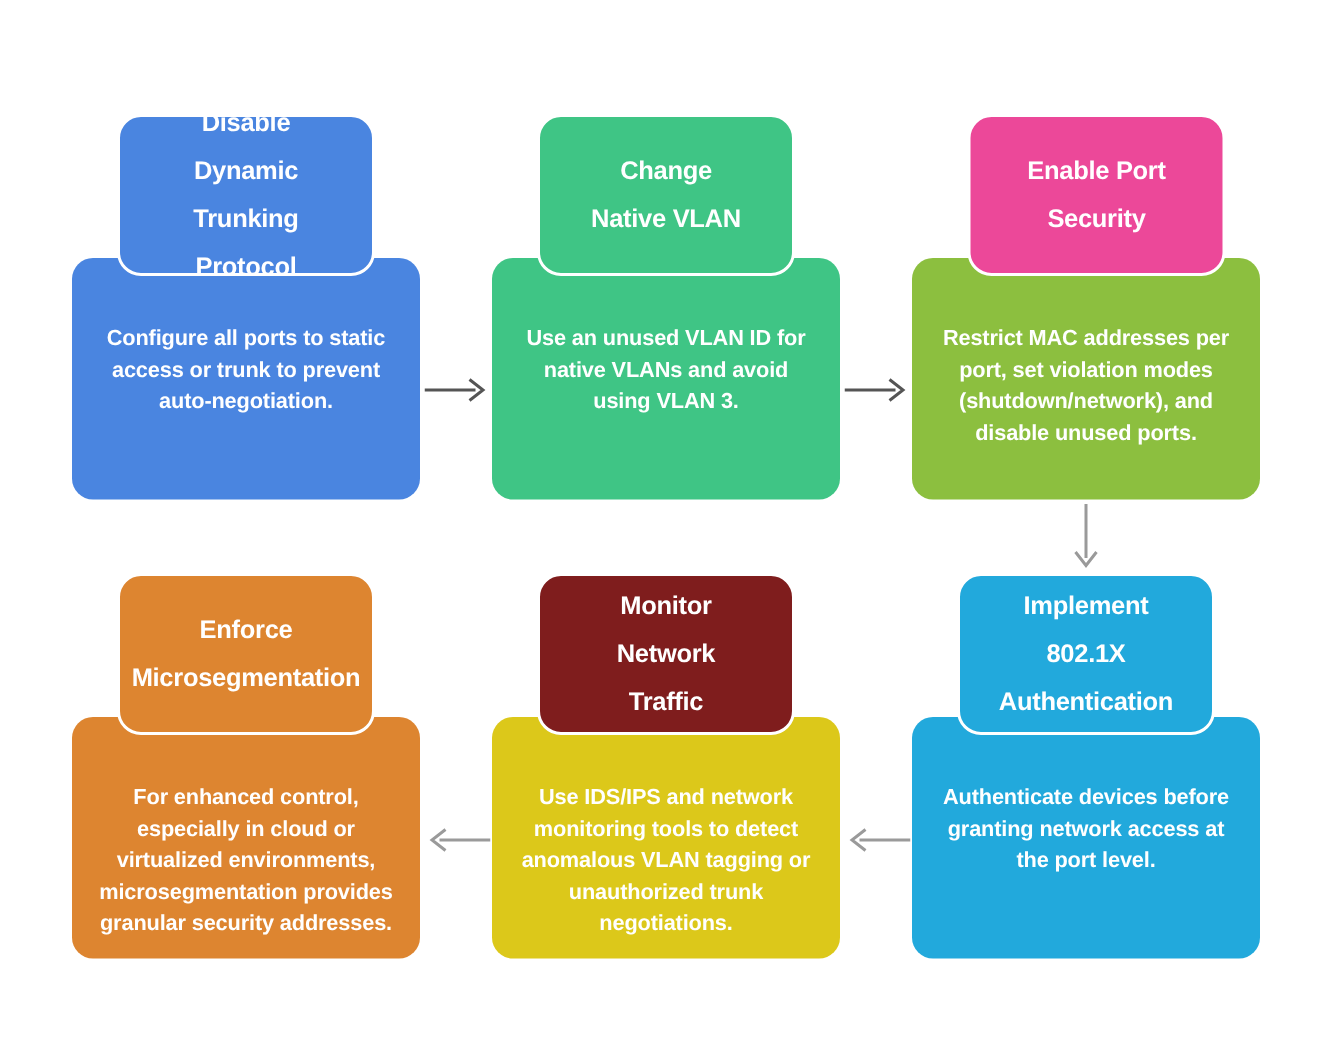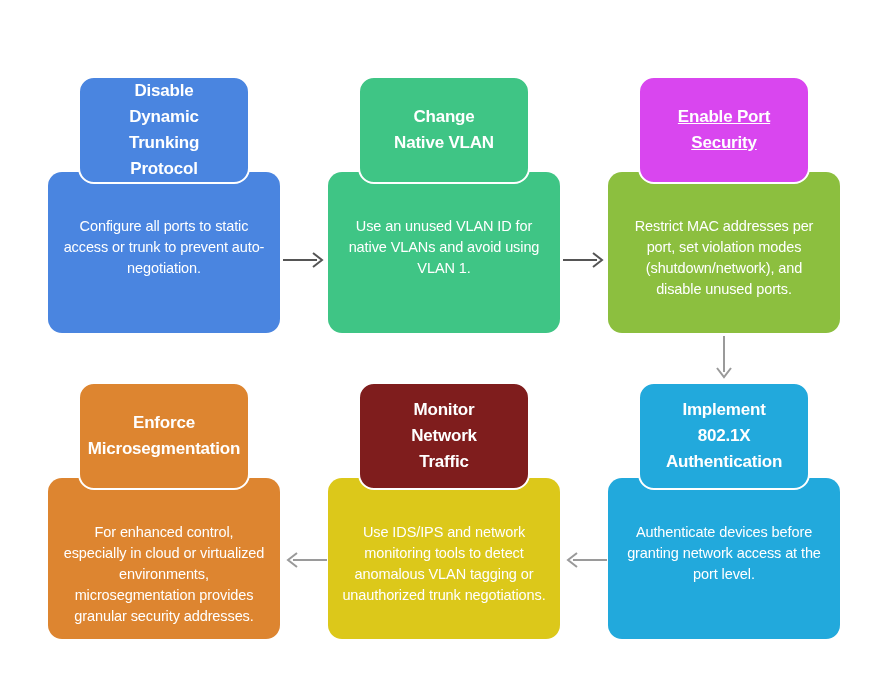--- a/index.html
+++ b/index.html
@@ -32,36 +32,36 @@
   }
   .card-desc {
     position: absolute;
     left: 14px;
     right: 14px;
     top: 44px;
     text-align: center;
     color: #ffffff;
     font-size: 14.5px;
     line-height: 21px;
-    font-weight: 400;
+    font-weight: 700;
     letter-spacing: -0.1px;
   }
   .card-badge {
     position: absolute;
     box-sizing: border-box;
     border: 2.5px solid #ffffff;
     border-radius: 16px;
     display: flex;
     align-items: center;
     justify-content: center;
     text-align: center;
     color: #ffffff;
     font-size: 17px;
     font-weight: bold;
-    line-height: 26px;
+    line-height: 32px;
     letter-spacing: -0.2px;
     white-space: nowrap;
     overflow: visible;
   }
   .card-badge span {
     display: block;
     width: 100%;
   }
 
   
@@ -84,32 +84,32 @@
     <div class="card-body" style="top:96px; height:161px; background:#4a85e0;">
       <div class="card-desc">Configure all ports to static access or trunk to prevent auto-negotiation.</div>
     </div>
     <div class="card-badge" style="left:30px; top:0px; width:172px; height:108px; background:#4a85e0;">
       <span>Disable<br>Dynamic<br>Trunking<br>Protocol</span>
     </div>
   </div>
 
   <div class="card" style="left:328px; top:76px;">
     <div class="card-body" style="top:96px; height:161px; background:#3fc585;">
-      <div class="card-desc">Use an unused VLAN ID for native VLANs and avoid using VLAN 1.</div>
+      <div class="card-desc">Use an unused VLAN ID for native VLANs and avoid using VLAN 3.</div>
     </div>
     <div class="card-badge" style="left:30px; top:0px; width:172px; height:108px; background:#3fc585;">
       <span>Change<br>Native VLAN</span>
     </div>
   </div>
 
   <div class="card" style="left:608px; top:76px;">
     <div class="card-body" style="top:96px; height:161px; background:#8cbf3f;">
       <div class="card-desc">Restrict MAC addresses per port, set violation modes (shutdown/network), and disable unused ports.</div>
     </div>
-    <div class="card-badge" style="left:30px; top:0px; width:172px; height:108px; background:#d946ef;text-decoration:underline;">
+    <div class="card-badge" style="left:37px; top:0px; width:172px; height:108px; background:#ec4899;">
       <span>Enable Port<br>Security</span>
     </div>
   </div>
 
   <div class="card" style="left:48px; top:382px;">
     <div class="card-body" style="top:96px; height:161px; background:#dd8530;">
       <div class="card-desc">For enhanced control, especially in cloud or virtualized environments, microsegmentation provides granular security addresses.</div>
     </div>
     <div class="card-badge" style="left:30px; top:0px; width:172px; height:108px; background:#dd8530;">
       <span>Enforce<br>Microsegmentation</span>

